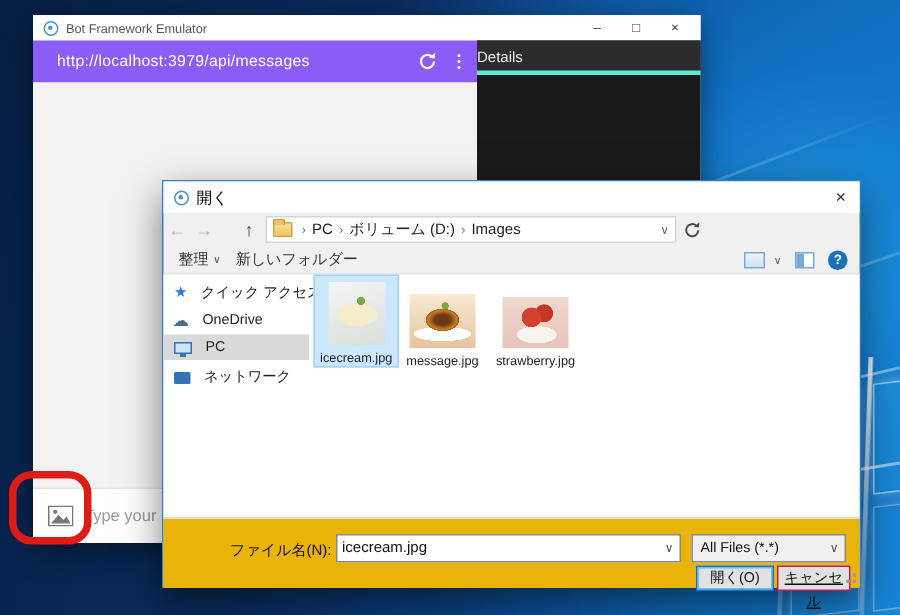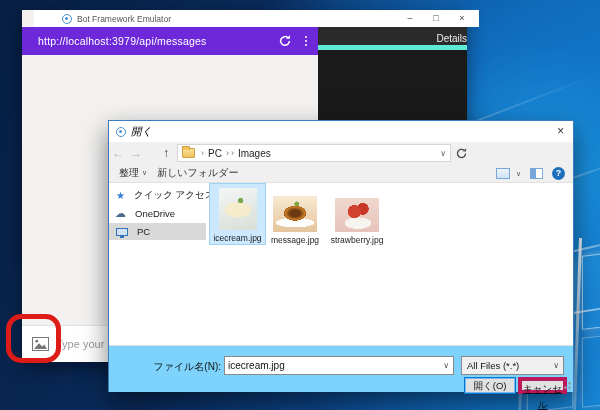--- a/index.html
+++ b/index.html
@@ -24,55 +24,55 @@
           border:1px solid rgba(255,255,255,.55); transform:skewY(-7deg);
           box-shadow:0 0 8px rgba(255,255,255,.35); }
   .p1 { left:527px; top:262px; width:46px; height:72px; }
   .p2 { left:582px; top:254px; width:30px; height:74px; }
   .p3 { left:527px; top:344px; width:46px; height:66px; opacity:.6; }
   .p4 { left:582px; top:336px; width:30px; height:70px; opacity:.6; }
 
   
   .emulator { position:absolute; left:22px; top:10px; width:445px; height:352px; z-index:10;
               background:#f3f2f1; box-shadow:0 6px 18px rgba(0,0,0,.45); }
-  .em-titlebar { position:absolute; left:12px; top:0; width:100%; height:17px; background:#fff;
-                 display:flex; align-items:center;padding-left:21px; }
+  .em-titlebar { position:absolute; left:0; top:0; width:100%; height:17px; background:#fff;
+                 display:flex; align-items:center; }
   .app-icon { width:10px; height:10px; border:1.5px solid #4a90d2; border-radius:50%;
               margin:0 5px 0 7px; position:relative; }
   .app-icon::after { content:""; position:absolute; left:2px; top:2px; width:3px; height:3px;
                      background:#4a90d2; border-radius:50%; }
   .em-title { font-size:8.5px; color:#555; }
   .em-controls { position:absolute; right:4px; top:0; height:17px; display:flex; }
   .em-ctrl { width:26px; height:17px; text-align:center; font-size:9px; color:#444; line-height:17px; }
-  .em-urlbar { position:absolute; left:0; top:17px; width:296px; height:28px; background:#6d28d9;
+  .em-urlbar { position:absolute; left:0; top:17px; width:296px; height:28px; background:#8b5cf6;
                display:flex; align-items:center; }
   .em-url { color:#fff; font-size:10.5px; margin-left:16px; letter-spacing:.2px; }
   .refresh-btn { position:absolute; right:26px; top:7px; width:14px; height:14px; }
   .kebab { position:absolute; right:8px; top:7px; width:8px; height:14px; display:flex;
            flex-direction:column; justify-content:center; align-items:center; gap:2px; }
   .kebab i { width:2px; height:2px; background:#fff; border-radius:50%; display:block; }
   .em-details { position:absolute; left:296px; top:17px; width:149px; height:335px; background:#1a1a1a; }
   .det-header { height:23px; background:#2b2b2b; color:#eee; font-size:10px; line-height:23px;
-                border-bottom:5px solid #5eead4;text-align:right; }
+                border-bottom:3px solid #5eead4; }
   .em-chat { position:absolute; left:0; top:45px; width:296px; height:270px; background:#f3f2f1; }
   .em-inputbar { position:absolute; left:0; bottom:0; width:296px; height:37px; background:#fff;
                  border-top:1px solid #e3e3e3; display:flex; align-items:center; }
   .img-btn { margin-left:10px; width:18px; height:14px; display:flex; align-items:center; }
   .em-placeholder { color:#9a9a9a; font-size:11px; margin-left:6px; white-space:nowrap; }
 
   
   .annotation { position:absolute; left:6px; top:314px; width:55px; height:49px; z-index:50;
                 border:5px solid #dd1c18; border-radius:15px; pointer-events:none; }
 
   
   .dialog { position:absolute; left:108px; top:120px; width:466px; height:272px; z-index:30;
             background:#f0f0f0; border:1px solid #3a7ebf; box-shadow:0 10px 24px rgba(0,0,0,.5);
             font-size:10.5px; color:#222; }
   .dlg-titlebar { position:absolute; left:0; top:0; width:100%; height:21px; background:#fff;
-                  display:flex; align-items:center;font-style:italic; }
+                  display:flex; align-items:center; }
   .dlg-title { font-size:10.5px; color:#000; }
   .dlg-close { position:absolute; right:9px; top:3px; font-size:12px; color:#333; line-height:14px; }
   .navrow { position:absolute; left:0; top:21px; width:100%; height:22px; display:flex; align-items:center; }
   .nav-arrow { font-size:12px; width:18px; text-align:center; }
   .disabled { color:#b5b5b5; }
   .enabled { color:#3a3a3a; }
   .breadcrumb { position:absolute; left:68px; top:2px; width:274px; height:18px; background:#fff;
                 border:1px solid #d6d6d6; display:flex; align-items:center; }
   .folder-icon { width:13px; height:10px; margin:0 5px 0 4px; position:relative;
                  background:linear-gradient(#fce097,#f2c35f); border:1px solid #c9a23f; border-radius:1px; }
@@ -124,35 +124,35 @@
       radial-gradient(ellipse 42% 34% at 50% 48%, #6b3a12 0 28%, #c97c28 52%, #a45a16 60%, transparent 61%),
       radial-gradient(ellipse 72% 22% at 50% 74%, #fdfdfb 0 60%, transparent 61%),
       linear-gradient(#f8ead2,#e5c49c); }
   .thumb-strawberry { width:44px; height:34px;
     background:
       radial-gradient(circle at 44% 40%, #d2402e 0 20%, transparent 21%),
       radial-gradient(circle at 63% 32%, #c73526 0 16%, transparent 17%),
       radial-gradient(ellipse 50% 28% at 52% 74%, #f7f4ef 0 60%, transparent 61%),
       linear-gradient(#f0d8cf,#e6c3ba); }
   .tile-label { font-size:8.5px; color:#222; margin-top:3px; white-space:nowrap; }
-  .bottombar { position:absolute; left:0; top:224px; width:100%; height:47px; background:#7dd3fc;
+  .bottombar { position:absolute; left:0; top:224px; width:100%; height:47px; background:#eab308;
                border-top:1px solid #dfdfdf; }
   .fn-label { position:absolute; left:28px; top:14px; width:84px; text-align:right; font-size:10px; color:#111; }
   .fn-input { position:absolute; left:115px; top:10px; width:230px; height:19px; background:#fff;
               border:1px solid #8a8a8a; }
   .fn-input input { position:absolute; left:3px; top:1px; width:205px; height:15px; border:none; outline:none;
               font-size:10px; color:#111; font-family:"Liberation Sans","DejaVu Sans",sans-serif; }
   .combo-caret { position:absolute; right:4px; top:4px; font-size:8px; color:#555; }
   .ft-select { position:absolute; left:352px; top:10px; width:103px; height:19px; background:#f0f0f0;
                border:1px solid #8a8a8a; }
   .ft-select .val { position:absolute; left:5px; top:3px; font-size:9.5px; color:#111; white-space:nowrap; }
   .btn { position:absolute; top:31px; height:17px; background:#e1e1e1; text-align:center;
          font-size:9.5px; color:#111; line-height:16px; }
   .btn-open { left:355px; width:52px; border:1px solid #0078d7; box-shadow:0 0 0 1px #79b6e8 inset; }
-  .btn-cancel { left:409px; width:49px; border:4px solid #be185d;text-decoration:underline; }
+  .btn-cancel { left:409px; width:49px; border:1px solid #be185d;text-decoration:underline; }
   .grip { position:absolute; right:2px; bottom:2px; width:7px; height:7px;
           background:radial-gradient(circle at 80% 20%, #999 0 1px, transparent 1.5px),
                      radial-gradient(circle at 80% 80%, #999 0 1px, transparent 1.5px),
                      radial-gradient(circle at 20% 80%, #999 0 1px, transparent 1.5px); }
 </style>
 </head>
 <body>
 
 <div class="beam b1"></div>
 <div class="beam b2"></div>
@@ -216,20 +216,21 @@
 
   <div class="navrow">
     <span class="nav-arrow disabled">←</span>
     <span class="nav-arrow disabled">→</span>
     <span class="nav-arrow enabled" style="margin-left:12px">↑</span>
     <div class="breadcrumb">
       <span class="folder-icon"></span>
       <span class="crumb-sep">›</span>
       <span class="crumb">PC</span>
       <span class="crumb-sep">›</span>
+      <span class="crumb">ボリューム (D:)</span>
       <span class="crumb-sep">›</span>
       <span class="crumb">Images</span>
       <span class="bc-drop">∨</span>
     </div>
     <span class="nav-refresh">
       <svg width="13" height="13" viewBox="0 0 16 16">
         <path d="M13 8a5 5 0 1 1-1.7-3.8" fill="none" stroke="#4a4a4a" stroke-width="1.6"></path>
         <polygon points="13.6,1.4 13.6,5.6 9.4,5.6" fill="#4a4a4a" transform="rotate(8 13 4)"></polygon>
       </svg>
     </span>
@@ -256,20 +257,24 @@
       <span class="side-label">クイック アクセス</span>
     </div>
     <div class="side-item" style="top:22px">
       <span class="si-cloud">☁</span>
       <span class="side-label">OneDrive</span>
     </div>
     <div class="side-item selected" style="top:40px">
       <span class="si-pc"></span>
       <span class="side-label">PC</span>
     </div>
+    <div class="side-item" style="top:60px">
+      <span class="si-net"></span>
+      <span class="side-label">ネットワーク</span>
+    </div>
 
     <div class="tile selected" style="left:100px; top:0; width:57px; height:62px;">
       <div class="thumb thumb-icecream"></div>
       <div class="tile-label">icecream.jpg</div>
     </div>
     <div class="tile" style="left:161px; top:13px; width:50px;">
       <div class="thumb thumb-pudding"></div>
       <div class="tile-label">message.jpg</div>
     </div>
     <div class="tile" style="left:221px; top:15px; width:54px;">

